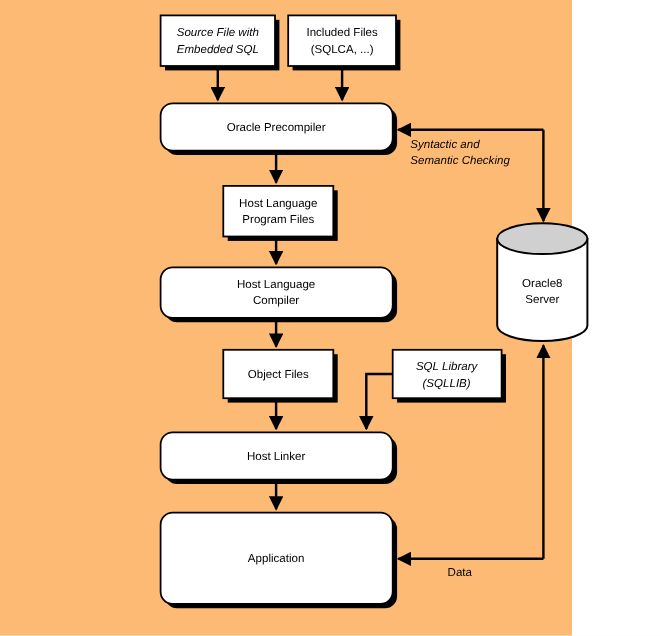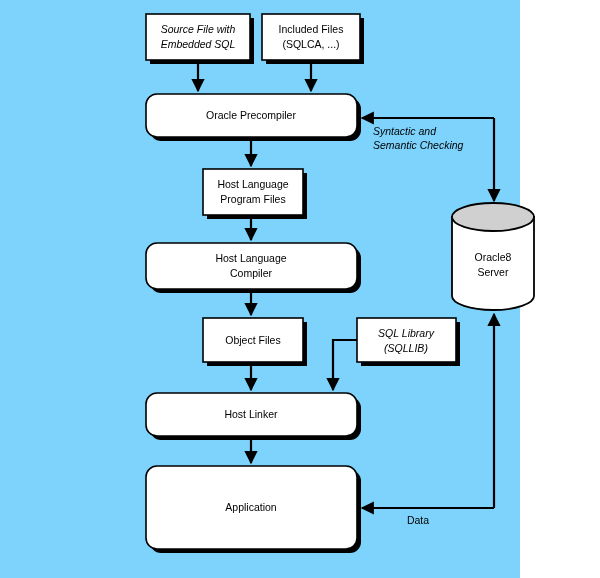--- a/index.html
+++ b/index.html
@@ -10,21 +10,21 @@
   body {
     width: 600px;
     height: 578px;
     overflow: hidden;
     font-family: "Liberation Sans", sans-serif;
   }
   #diagram-root {
     position: relative;
     width: 520px;
     height: 578px;
-    background: #7dd3fc;
+    background: #fdba74;
   }
   svg#flow {
     display: block;
     width: 600px;
     height: 578px;
   }
   .node-rect {
     fill: #ffffff;
     stroke: #000000;
     stroke-width: 1.6;

